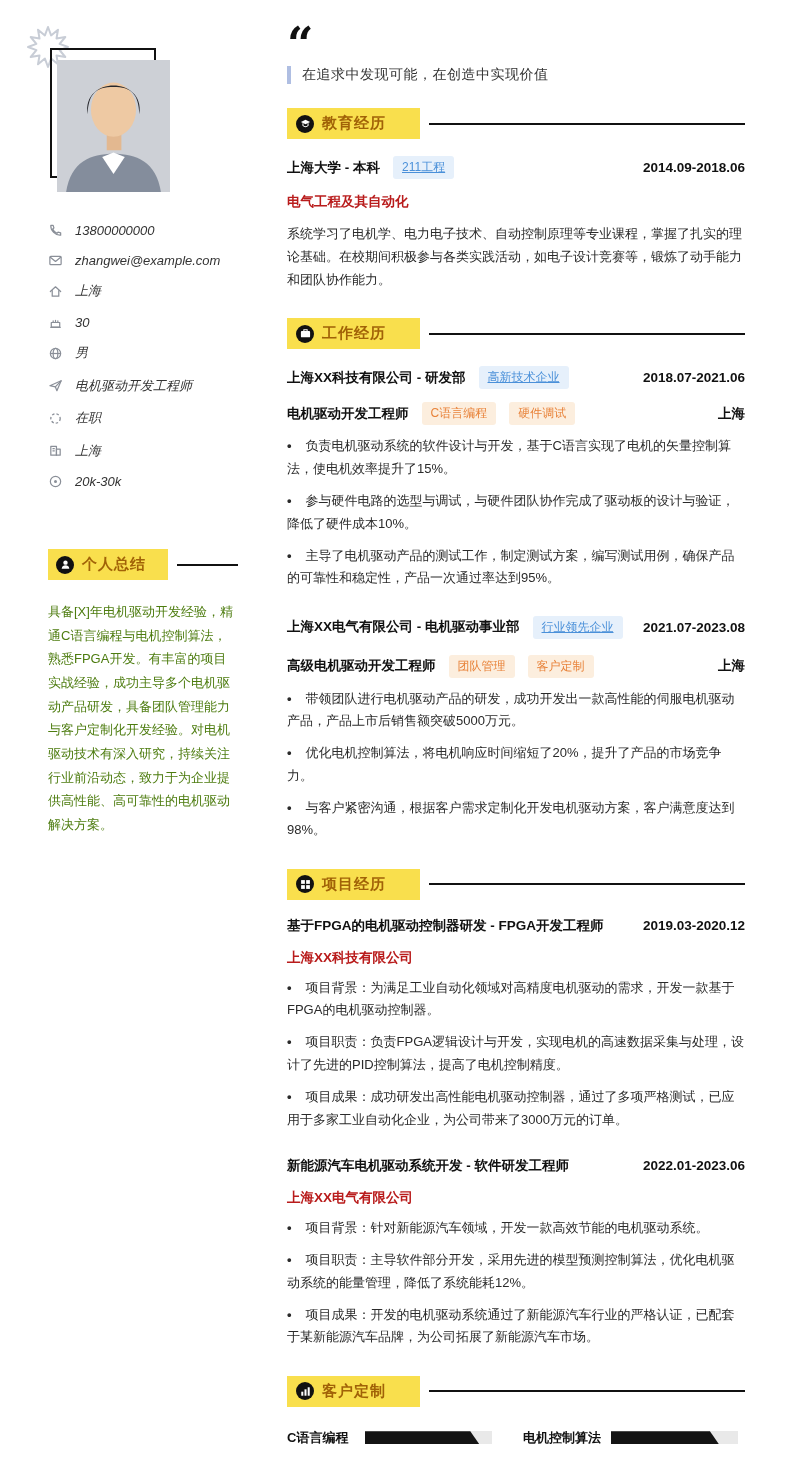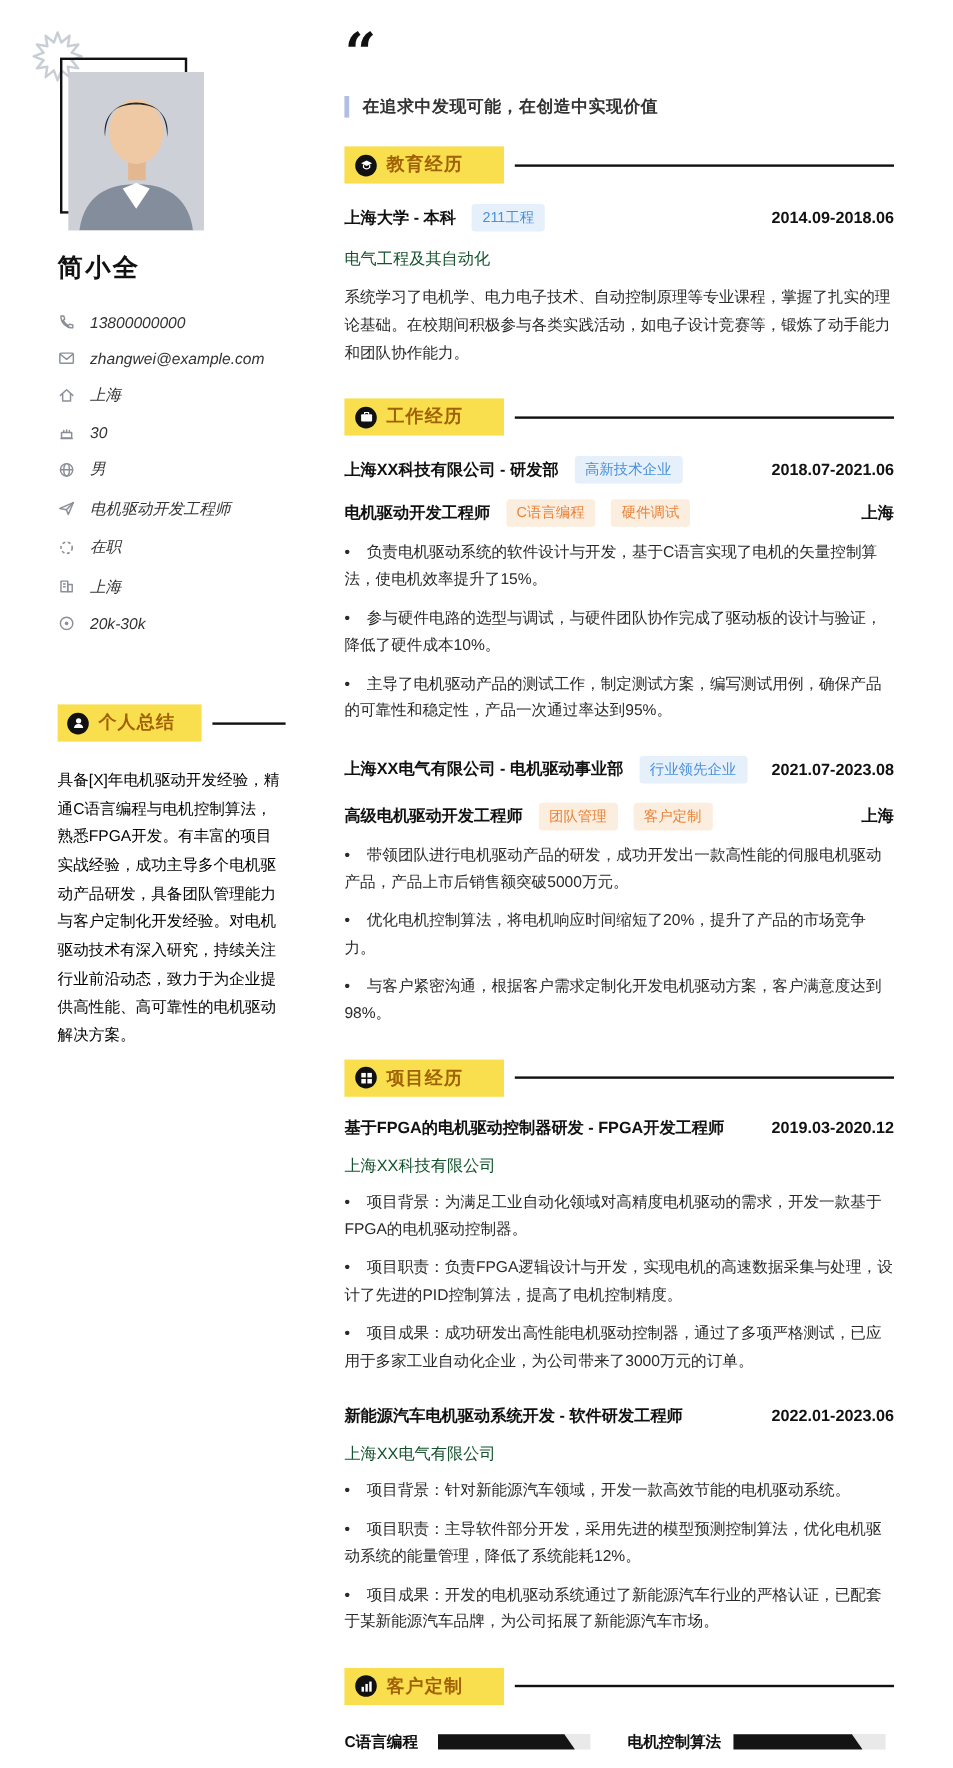--- a/index.html
+++ b/index.html
@@ -27,51 +27,51 @@
   .starburst{position:absolute;left:-22px;top:-2px;}
   .photo-frame{position:absolute;left:2px;top:21px;width:106px;height:130px;border:2px solid #111;}
   .photo{position:absolute;left:9px;top:33px;width:113px;height:132px;background:#cdd0d6;overflow:hidden;}
   .name{margin:10px 0 0;font-size:21px;font-weight:700;color:#111;letter-spacing:2px;}
   .contacts{list-style:none;margin:24px 0 0;padding:0;}
   .contacts li{display:flex;align-items:center;margin-bottom:14.5px;font-size:13px;color:#333;font-style:italic;}
   .contacts .cicon{width:15px;height:15px;margin-right:12px;flex:none;display:flex;align-items:center;}
   .summary{margin-top:60px;}
   .side-sec-header{display:flex;align-items:center;}
   .side-sec-badge{display:flex;align-items:center;background:var(--accent-yellow);padding:6px 22px 6px 8px;}
-  .summary-text{font-size:13px;line-height:1.82;color:#000000;margin:20px 0 0;}
+  .summary-text{font-size:13px;line-height:1.82;color:#4d7c0f;margin:20px 0 0;}
 
   
   .resume-header{padding-top:28px;}
   .bubble-row{display:flex;align-items:flex-start;}
   .quote-mark{font-size:46px;font-weight:900;line-height:.7;color:#111;margin-right:8px;font-family:"DejaVu Serif",serif;}
   .bubble-text{
     font-size:29px;font-weight:800;letter-spacing:3px;color:#fff;padding-top:5px;
     -webkit-text-stroke:1.7px #111;
     text-shadow:3px 3px 0 #111;
   }
-  .quote-line{display:flex;align-items:center;margin-top:20px;font-weight:bold;}
+  .quote-line{display:flex;align-items:center;margin-top:6px;}
   .qbar{width:4px;height:18px;background:var(--quote-bar);margin-right:11px;flex:none;}
   .qtext{font-size:14px;color:#333;letter-spacing:.5px;}
 
   
   .section{margin-top:27px;}
   .sec-header{display:flex;align-items:center;}
   .sec-badge{display:flex;align-items:center;background:var(--accent-yellow);padding:6px 34px 6px 9px;}
   .sec-icon,.side-sec-icon{width:18px;height:18px;border-radius:50%;background:#111;display:flex;align-items:center;justify-content:center;margin-right:8px;flex:none;}
   .sec-title{font-size:15px;font-weight:700;color:#a16207;letter-spacing:1px;white-space:nowrap;}
   .sec-line{flex:1;height:2px;background:#111;margin-left:9px;}
 
   .entry-row{display:flex;align-items:center;justify-content:space-between;margin-top:17px;text-align:center;}
   .entry-left{display:flex;align-items:center;min-width:0;}
   .entry-title{font-size:13.5px;font-weight:700;color:#111;white-space:nowrap;}
   .tag{font-size:12px;padding:3px 9px;border-radius:3px;margin-left:13px;white-space:nowrap;}
-  .tag.blue{color:var(--tag-blue-text);background:var(--tag-blue-bg);}
+  .tag.blue{color:var(--tag-blue-text);background:var(--tag-blue-bg);text-decoration:underline;}
   .tag.orange{color:var(--tag-orange-text);background:var(--tag-orange-bg);}
   .entry-date{font-size:13.5px;font-weight:700;color:#111;white-space:nowrap;}
-  .sub-bold{font-size:13.5px;font-weight:400;color:#14532d;margin-top:14px;}
+  .sub-bold{font-size:13.5px;font-weight:700;color:#b91c1c;margin-top:14px;}
   .desc{font-size:13px;line-height:1.75;color:#2a2a2a;margin:12px 0 0;}
   .bullet{font-size:13px;line-height:1.72;color:#2a2a2a;margin:10px 0 0;}
   .bullet .dot{font-weight:700;margin-right:14px;}
   .job{margin-top:6px;}
   .job + .job{margin-top:26px;}
   .project + .project{margin-top:26px;}
 
   
   .skills-grid{display:grid;grid-template-columns:236px 222px;row-gap:19px;margin-top:22px;}
   .skill{display:flex;align-items:center;}
@@ -92,21 +92,20 @@
       <svg width="113" height="132" viewBox="0 0 100 117">
         <rect width="100" height="117" fill="#cdd0d6"></rect>
         <rect x="44" y="62" width="13" height="18" fill="#e3b890"></rect>
         <ellipse cx="50" cy="44" rx="20" ry="24" fill="#eec9a3"></ellipse>
         <path d="M27,48 C22,14 78,14 73,48 C72,30 66,24 50,24 C34,24 28,30 27,48 Z" fill="#26272c"></path>
         <path d="M8,117 C12,90 30,83 50,83 C70,83 88,90 92,117 Z" fill="#848d9c"></path>
         <path d="M40,86 L50,101 L60,86 L50,82 Z" fill="#ffffff"></path>
       </svg>
     </div>
   </div>
-  <h1 class="name">简小全</h1>
 
   <ul class="contacts">
     <li>
       <span class="cicon">
         <svg width="15" height="15" viewBox="0 0 16 16" fill="none" stroke="#8a8f98" stroke-width="1.3" stroke-linecap="round" stroke-linejoin="round">
             <path d="M3 2.5 C2.5 8 8 13.5 13.5 13 L13.5 10.5 L10.7 9.7 L9.6 11 C7.8 10.2 5.8 8.2 5 6.4 L6.3 5.3 L5.5 2.5 Z"></path>
           </svg>
       </span>
       <span>13800000000</span>
     </li>

